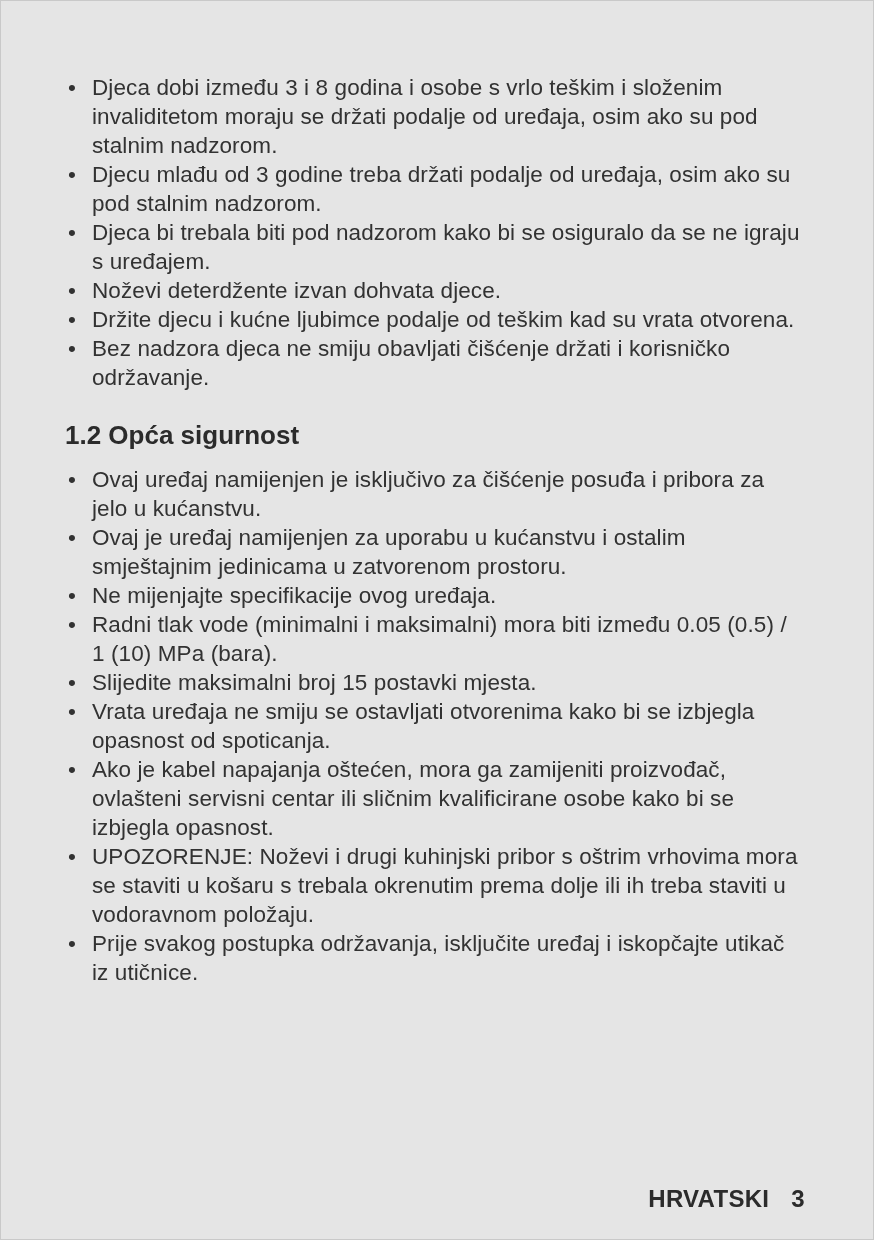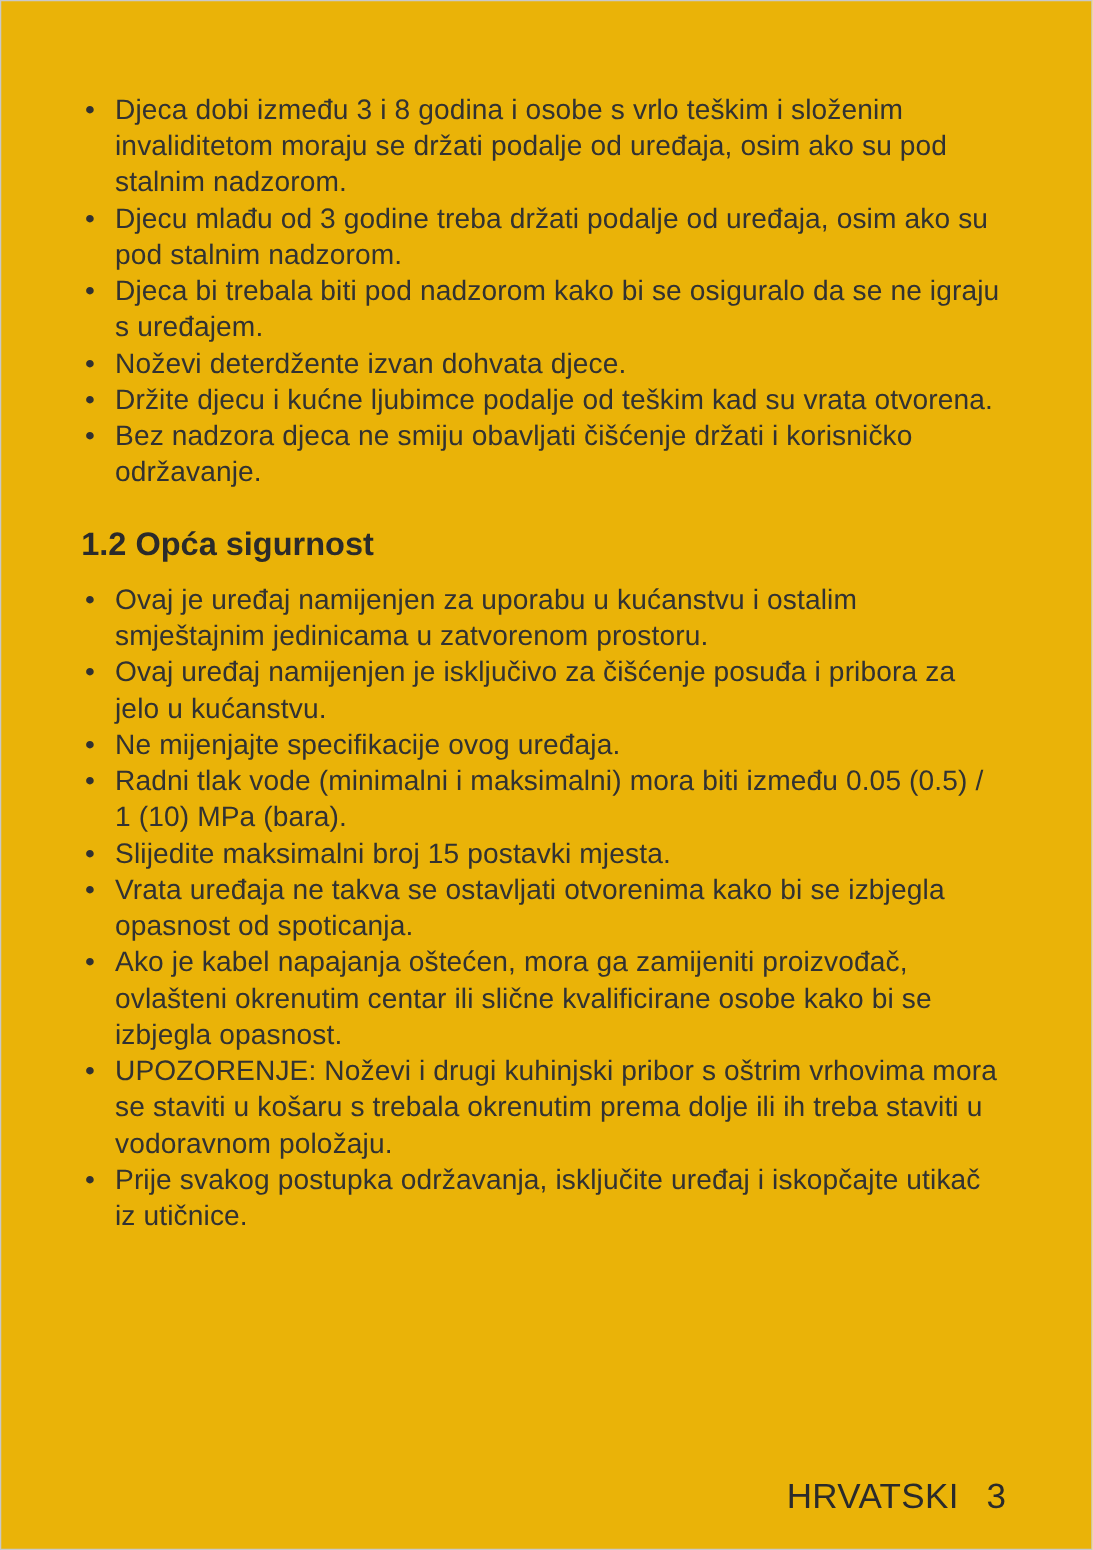--- a/index.html
+++ b/index.html
@@ -5,21 +5,21 @@
   html, body {
     margin: 0;
     padding: 0;
     background: #ffffff;
   }
   .page {
     position: relative;
     width: 874px;
     height: 1240px;
     box-sizing: border-box;
-    background: #eab308;
+    background: #e5e5e5;
     border: 1px solid #c9c9c9;
     font-family: "Liberation Sans", sans-serif;
     color: #323232;
     overflow: hidden;
   }
   .content {
     position: absolute;
     top: 72px;
     left: 64px;
     right: 68px;
@@ -49,22 +49,22 @@
     margin: 28px 0 15px 0;
     font-size: 26px;
     line-height: 30px;
     font-weight: bold;
     color: #2b2b2b;
   }
   .footer {
     position: absolute;
     right: 68px;
     bottom: 26px;
-    font-size: 28px;
-    font-weight: normal;
+    font-size: 24px;
+    font-weight: bold;
     color: #2b2b2b;
     letter-spacing: 0.3px;
     text-align: center;
   }
   .footer .page-num {
     margin-left: 22px;
   }
 </style>
 </head>
 <body>
@@ -77,27 +77,27 @@
       <li>Djecu mlađu od 3 godine treba držati podalje od uređaja, osim ako su pod stalnim nadzorom.</li>
       <li>Djeca bi trebala biti pod nadzorom kako bi se osiguralo da se ne igraju s uređajem.</li>
       <li>Noževi deterdžente izvan dohvata djece.</li>
       <li>Držite djecu i kućne ljubimce podalje od teškim kad su vrata otvorena.</li>
       <li>Bez nadzora djeca ne smiju obavljati čišćenje držati i korisničko održavanje.</li>
     </ul>
 
     <h2 class="section-heading">1.2 Opća sigurnost</h2>
 
     <ul class="bullet-list">
+      <li>Ovaj uređaj namijenjen je isključivo za čišćenje posuđa i pribora za jelo u kućanstvu.</li>
       <li>Ovaj je uređaj namijenjen za uporabu u kućanstvu i ostalim smještajnim jedinicama u zatvorenom prostoru.</li>
-      <li>Ovaj uređaj namijenjen je isključivo za čišćenje posuđa i pribora za jelo u kućanstvu.</li>
       <li>Ne mijenjajte specifikacije ovog uređaja.</li>
       <li>Radni tlak vode (minimalni i maksimalni) mora biti između 0.05 (0.5) / 1 (10) MPa (bara).</li>
       <li>Slijedite maksimalni broj 15 postavki mjesta.</li>
-      <li>Vrata uređaja ne takva se ostavljati otvorenima kako bi se izbjegla opasnost od spoticanja.</li>
-      <li>Ako je kabel napajanja oštećen, mora ga zamijeniti proizvođač, ovlašteni okrenutim centar ili slične kvalificirane osobe kako bi se izbjegla opasnost.</li>
+      <li>Vrata uređaja ne smiju se ostavljati otvorenima kako bi se izbjegla opasnost od spoticanja.</li>
+      <li>Ako je kabel napajanja oštećen, mora ga zamijeniti proizvođač, ovlašteni servisni centar ili sličnim kvalificirane osobe kako bi se izbjegla opasnost.</li>
       <li>UPOZORENJE: Noževi i drugi kuhinjski pribor s oštrim vrhovima mora se staviti u košaru s trebala okrenutim prema dolje ili ih treba staviti u vodoravnom položaju.</li>
       <li>Prije svakog postupka održavanja, isključite uređaj i iskopčajte utikač iz utičnice.</li>
     </ul>
 
   </div>
 
   <div class="footer">
     <span>HRVATSKI</span><span class="page-num">3</span>
   </div>
 </div>

